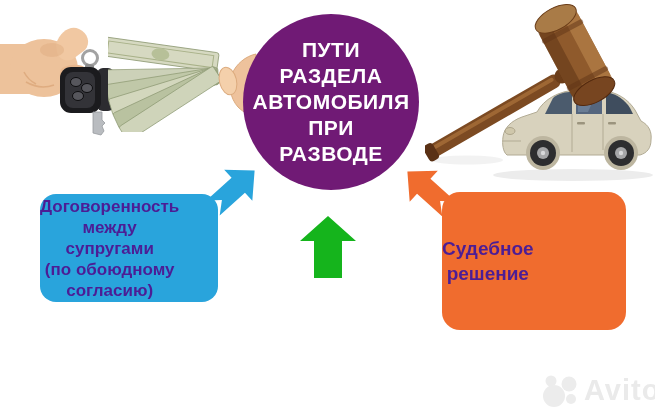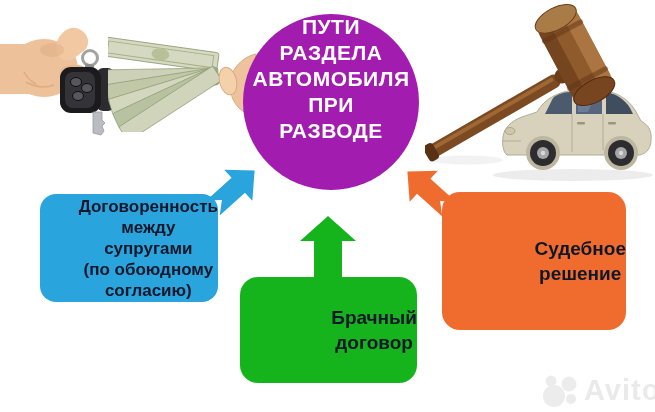--- a/index.html
+++ b/index.html
@@ -7,29 +7,29 @@
     position:relative;width:655px;height:412px;background:#ffffff;overflow:hidden;
     font-family:"Liberation Sans","DejaVu Sans",sans-serif;
   }
   .illus{position:absolute;z-index:1;}
   .illus-keys{left:0;top:8px;}
   .illus-money{left:108px;top:28px;}
   .illus-gavel{left:425px;top:0;}
   .arrows{position:absolute;left:0;top:0;z-index:2;pointer-events:none;}
   .circle{
     position:absolute;left:243px;top:14px;width:176px;height:176px;border-radius:50%;
-    background:#a21caf;z-index:3;display:flex;justify-content:center;
+    background:#701a75;z-index:3;display:flex;align-items:center;justify-content:center;
   }
   .circle-label{
     color:#fff;font-weight:bold;font-size:21px;line-height:26px;letter-spacing:.5px;
     text-align:center;white-space:pre-line;
   }
   .node{
-    position:absolute;display:flex;align-items:center;justify-content:flex-end;z-index:2;
-    color:#0f172a;font-weight:bold;text-align:center;
+    position:absolute;display:flex;align-items:center;justify-content:flex-start;z-index:2;
+    color:#4c1d95;font-weight:bold;text-align:center;
   }
   .node-label{white-space:pre-line;}
   .node-agreement{left:40px;top:194px;width:178px;height:108px;background:#29a4dc;border-radius:16px;font-size:17px;line-height:21px;}
   .node-contract{left:240px;top:277px;width:177px;height:106px;background:#15b41c;border-radius:18px;font-size:19px;line-height:25px;}
   .node-court{left:442px;top:192px;width:184px;height:138px;background:#f06c2e;border-radius:18px;font-size:19px;line-height:25px;}
   .watermark{position:absolute;left:541px;top:372px;display:flex;align-items:center;gap:3px;z-index:4;}
   .wm-text{font-size:29px;font-weight:bold;color:#eaeaea;letter-spacing:1px;line-height:34px;}
 </style>
 </head>
 <body>
@@ -145,24 +145,20 @@
 РАЗВОДЕ</div>
   </div>
 
   <div class="node node-agreement">
     <div class="node-label">Договоренность
 между
 супругами
 (по обоюдному
 согласию)</div>
   </div>
-  <div class="node node-contract">
-    <div class="node-label">Брачный
-договор</div>
-  </div>
   <div class="node node-court">
     <div class="node-label">Судебное
 решение</div>
   </div>
 
   <div class="watermark">
     <svg width="40" height="36" viewBox="0 0 40 36">
       <circle cx="10" cy="9" r="5.5" fill="#ececec"></circle>
       <circle cx="13" cy="24" r="11" fill="#ececec"></circle>
       <circle cx="28" cy="12" r="7.5" fill="#ececec"></circle>

